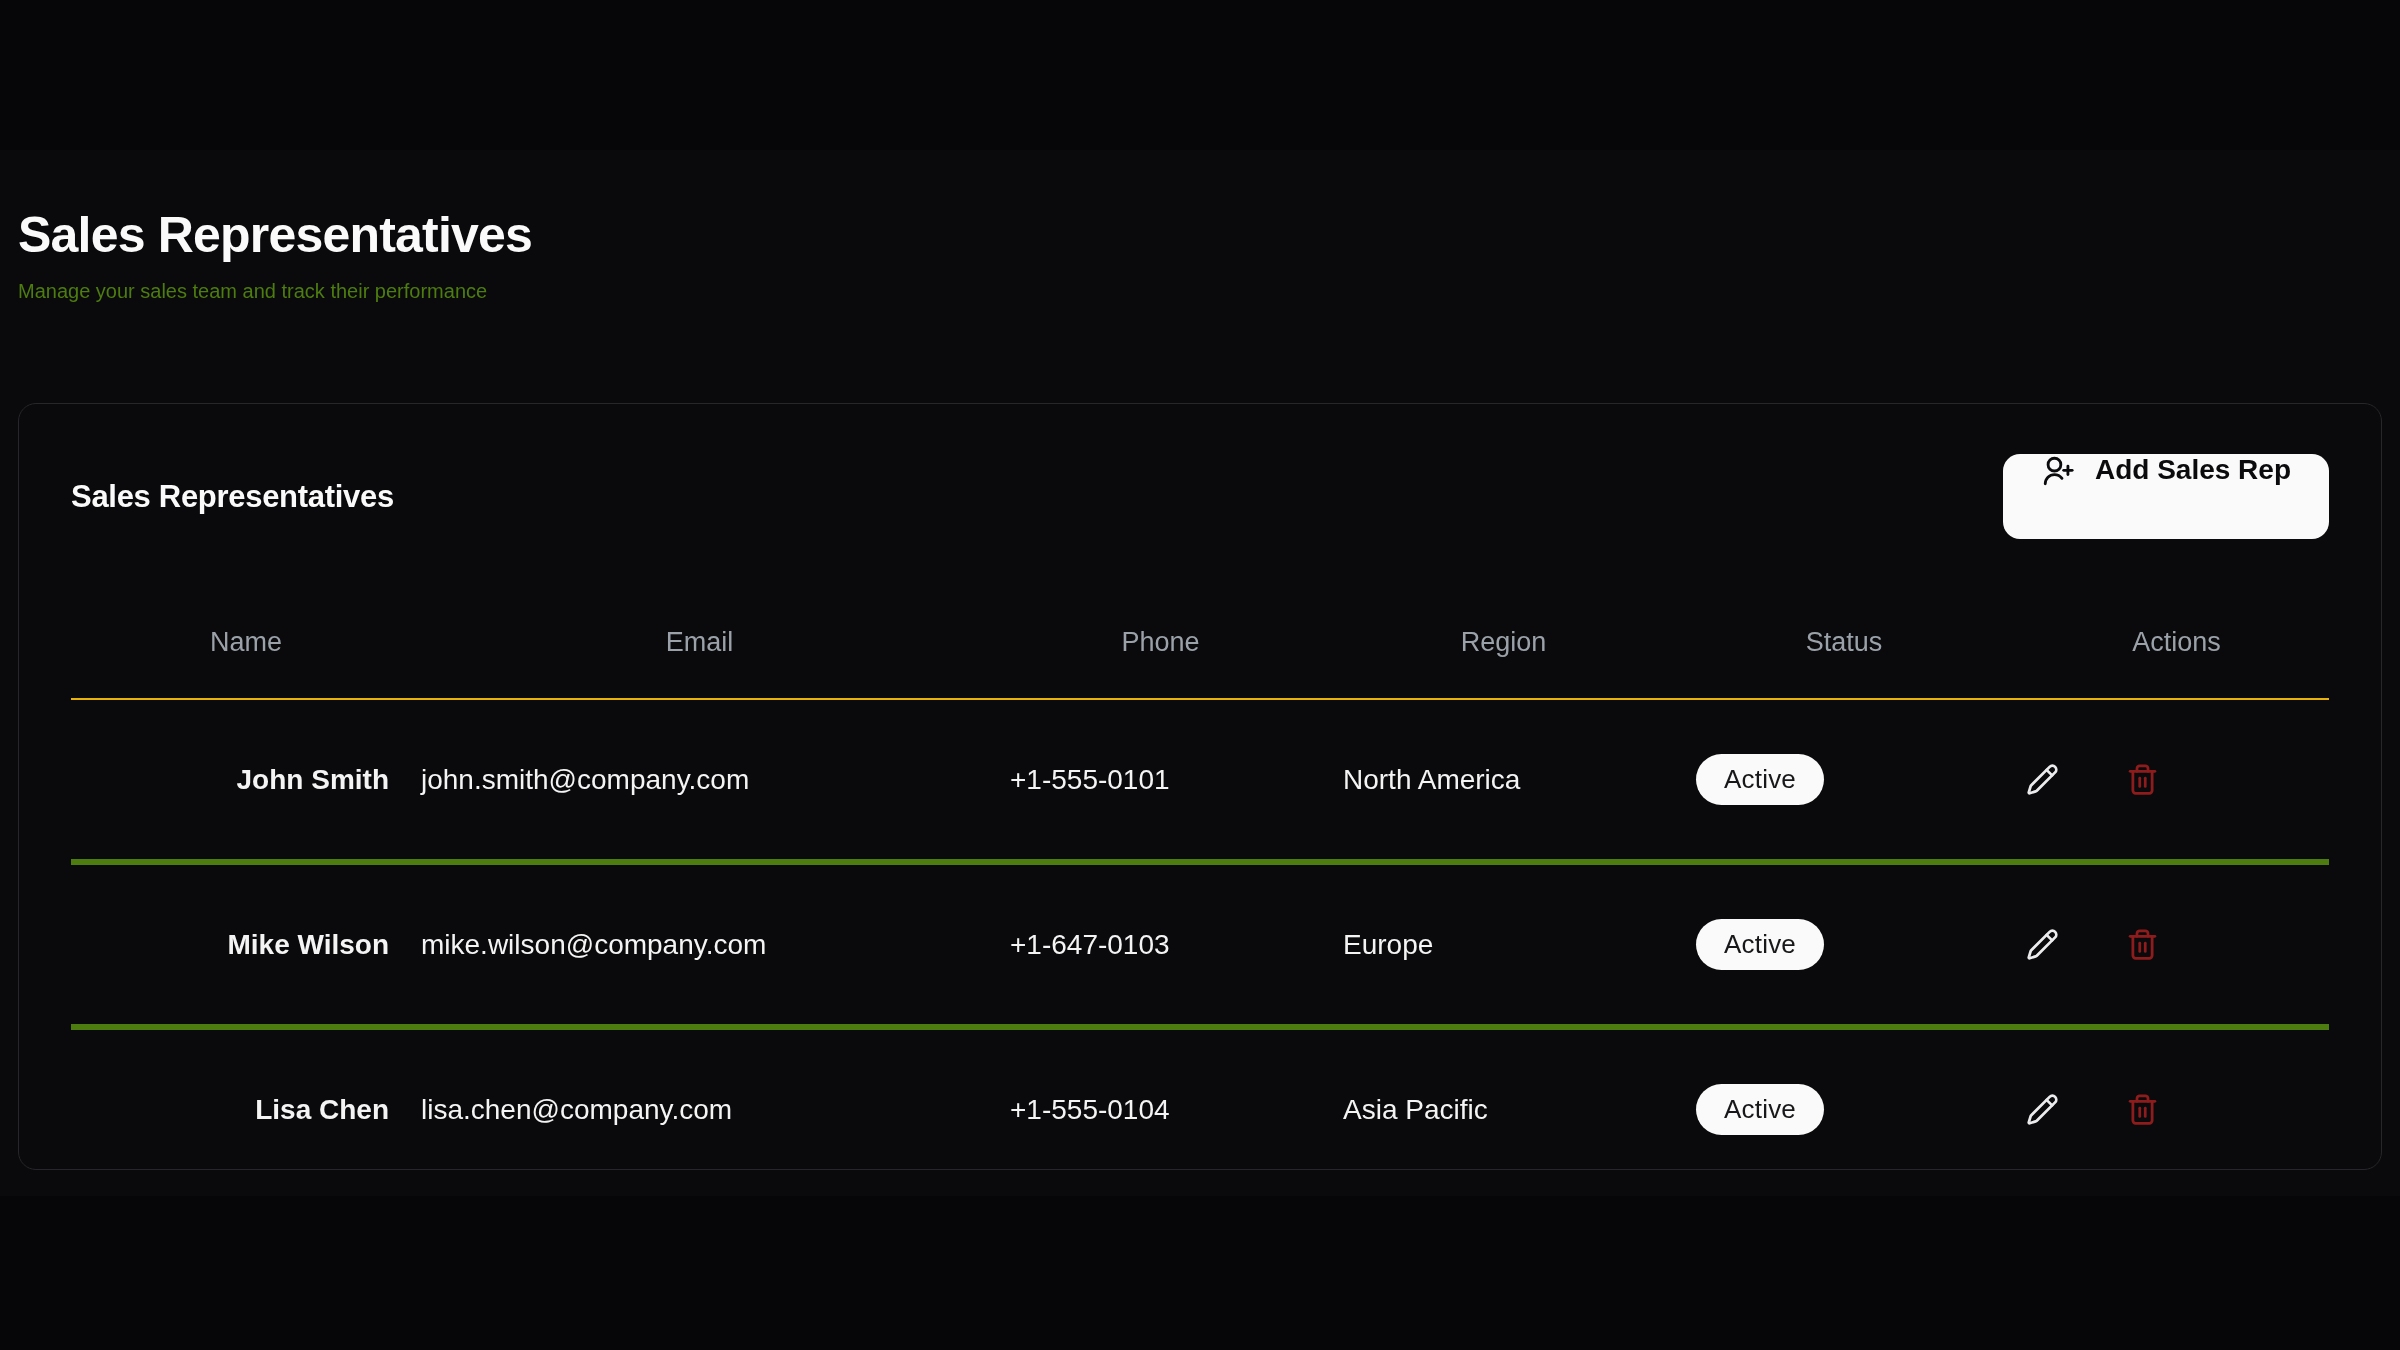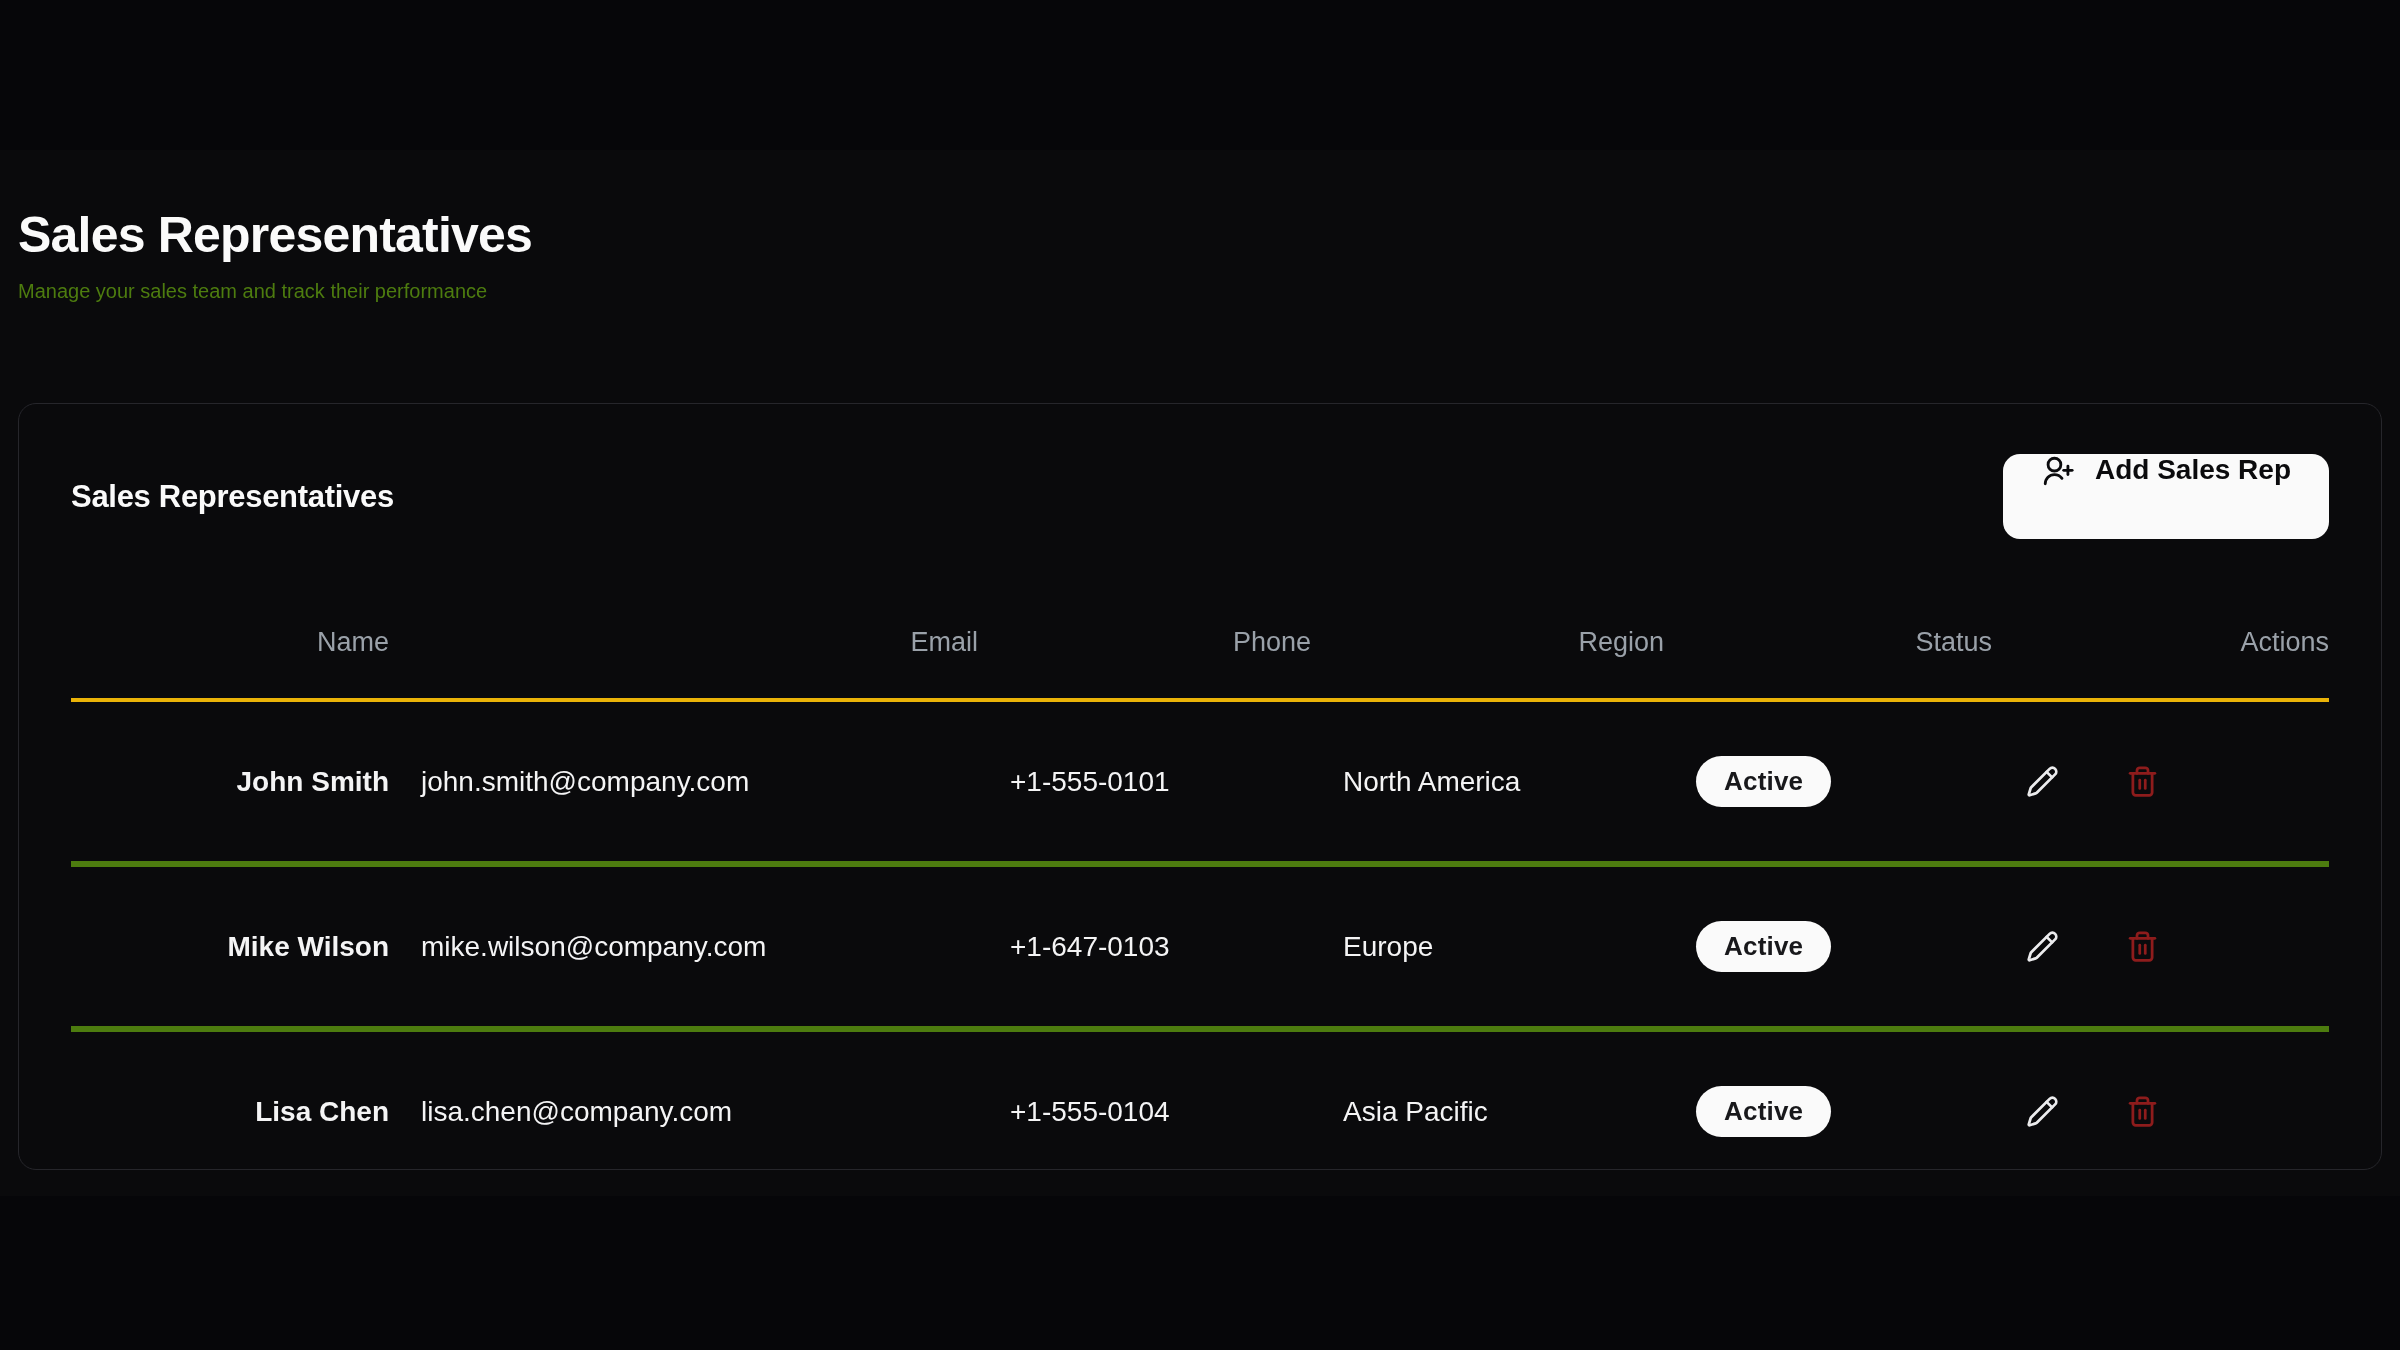--- a/index.html
+++ b/index.html
@@ -66,41 +66,41 @@
     cursor: pointer;
   }
   .add-btn svg { width: 34px; height: 34px; }
   table.reps {
     margin-top: 88px;
     width: 100%;
     border-collapse: collapse;
     table-layout: fixed;
   }
   table.reps th {
-    text-align: right;
+    text-align: center;
     color: #9aa1a9;
     font-size: 27px;
     font-weight: 500;
     padding: 0 0 40px 32px;
-    border-bottom: 4px solid #eab308;
+    border-bottom: 2px solid #eab308;
   }
   table.reps td {
     padding: 54px 0 54px 32px;
     font-size: 28px;
     color: #f4f4f5;
     vertical-align: middle;
   }
   table.reps tbody tr + tr td { border-top: 6px solid #4d7c0f; }
   td.cell-name { color: #fafafa; font-weight: 600; text-align: right; }
   .badge {
     display: inline-block;
     background: #fafafa;
     color: #18181b;
     font-size: 26px;
-    font-weight: 700;
+    font-weight: 400;
     padding: 10px 28px;
     border-radius: 999px;
     letter-spacing: 0.2px;
   }
   .actions-cell { display: flex; align-items: center; gap: 64px; }
   .icon-btn {
     background: none; border: none; padding: 0;
     cursor: pointer;
     display: inline-flex; align-items: center; justify-content: center;
     width: 36px; height: 36px;

